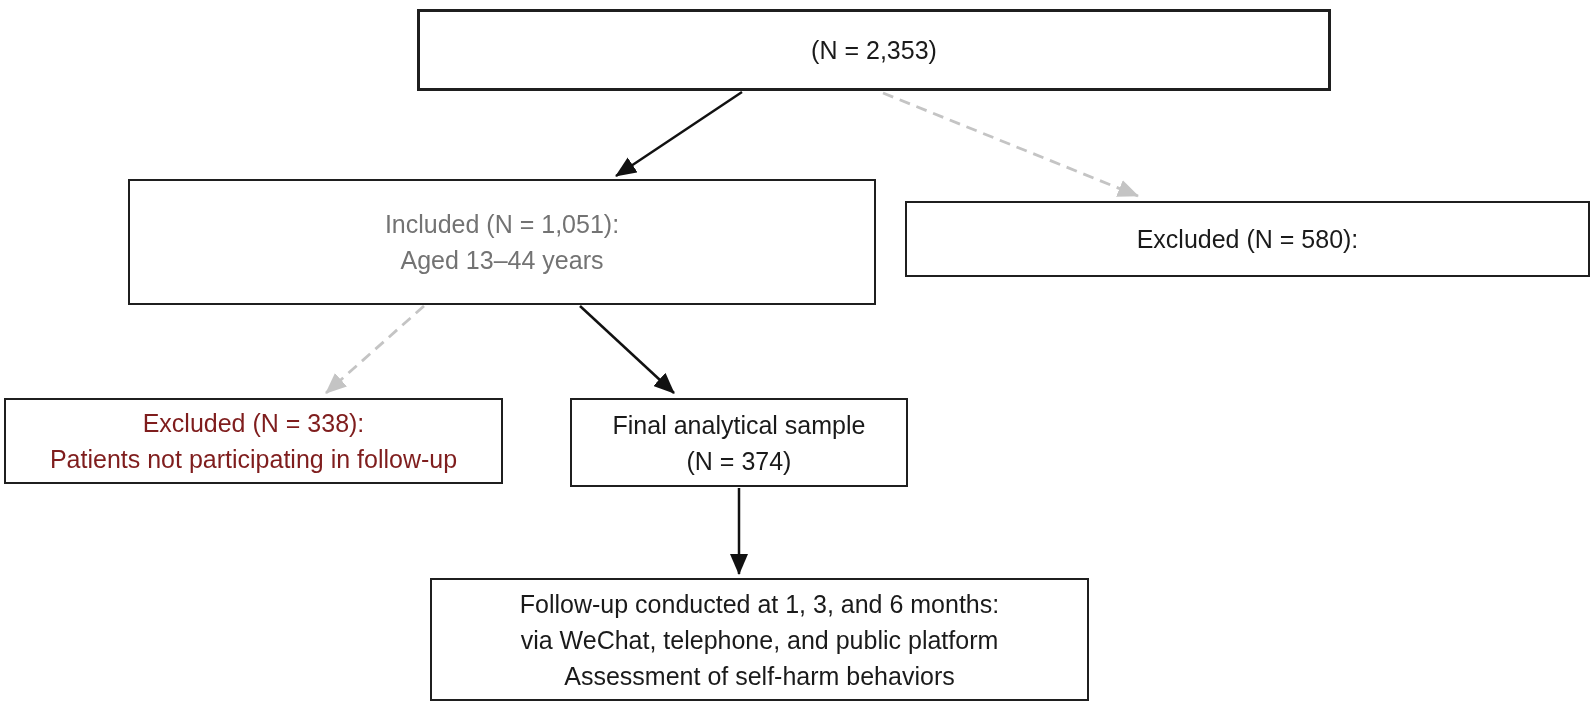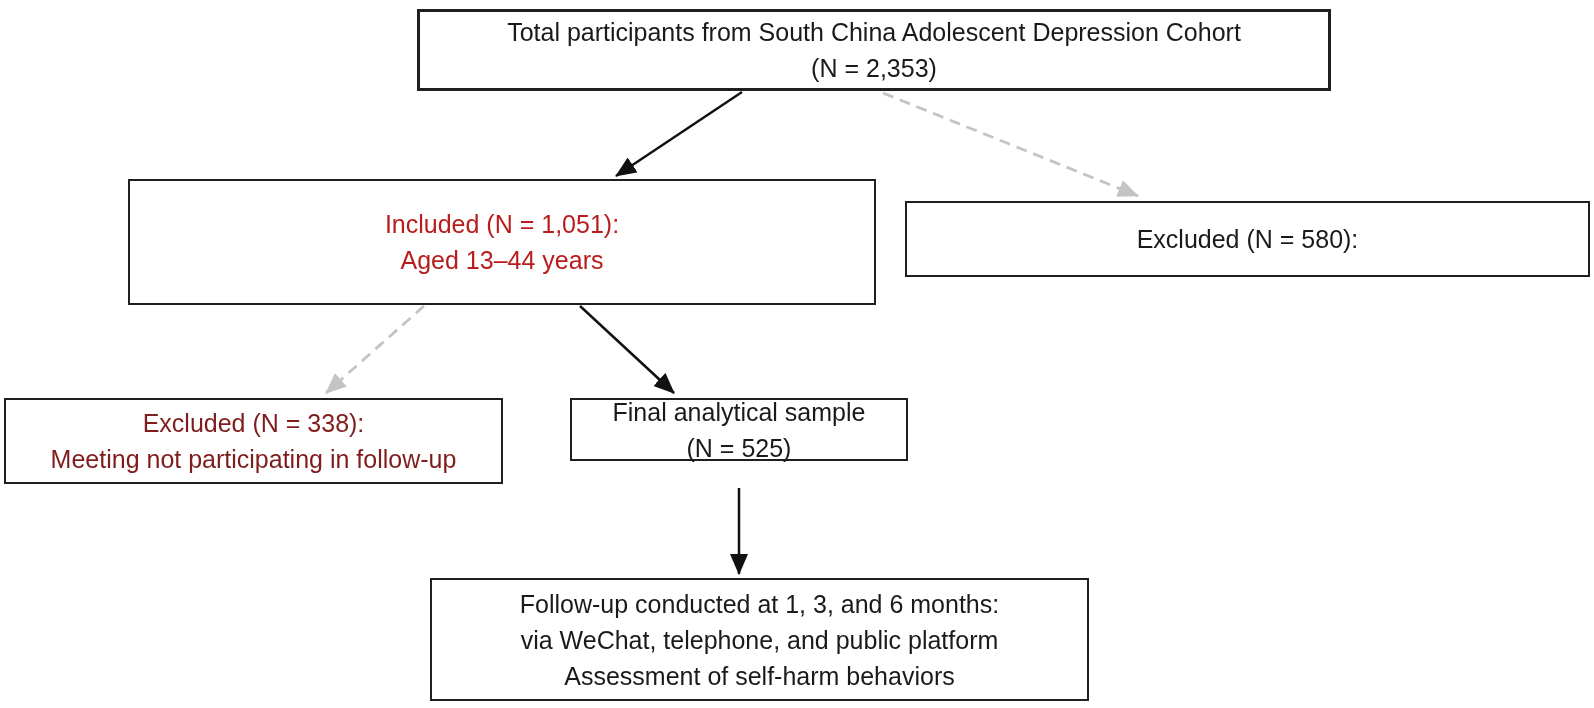--- a/index.html
+++ b/index.html
@@ -31,21 +31,21 @@
     text-align: center;
     font-size: 25px;
     line-height: 36px;
     padding: 2px 8px;
     white-space: nowrap;
   }
   #box-total            { left: 417px; top: 9px;   width: 914px; height: 82px;  border-width: 3px; }
   #box-included         { left: 128px; top: 179px; width: 748px; height: 126px; }
   #box-excluded-initial { left: 905px; top: 201px; width: 685px; height: 76px;  }
   #box-excluded-followup{ left: 4px;   top: 398px; width: 499px; height: 86px;  }
-  #box-final            { left: 570px; top: 398px; width: 338px; height: 63px;  }
+  #box-final            { left: 570px; top: 398px; width: 338px; height: 89px;  }
   #box-followup         { left: 430px; top: 578px; width: 659px; height: 123px; }
   .arrow-solid  { stroke-width: 2.5; fill: none; }
   .arrow-dashed { stroke-width: 2.8; stroke-dasharray: 11 7; fill: none; }
 </style>
 </head>
 <body>
 
 <div class="canvas">
 
   <svg class="arrow-layer" viewBox="0 0 1594 708" xmlns="http://www.w3.org/2000/svg">
@@ -58,41 +58,40 @@
       </marker>
     </defs>
     <line class="arrow-solid" x1="742" y1="92" x2="616" y2="176" marker-end="url(#mk-solid)" stroke="#111111"></line>
     <line class="arrow-dashed" x1="883" y1="93" x2="1138" y2="196" marker-end="url(#mk-dashed)" stroke="#c4c4c4"></line>
     <line class="arrow-dashed" x1="424" y1="306" x2="326" y2="393" marker-end="url(#mk-dashed)" stroke="#c4c4c4"></line>
     <line class="arrow-solid" x1="580" y1="306" x2="674" y2="393" marker-end="url(#mk-solid)" stroke="#111111"></line>
     <line class="arrow-solid" x1="739" y1="488" x2="739" y2="574" marker-end="url(#mk-solid)" stroke="#111111"></line>
   </svg>
 
   <div class="box" id="box-total" style="border-color: rgb(31, 31, 31); color: rgb(26, 26, 26); background: rgb(255, 255, 255);">
-    <div>Total participants from South China Adolescent Depression Cohort</div>
     <div>(N = 2,353)</div>
   </div>
 
-  <div class="box" id="box-included" style="border-color: rgb(31, 31, 31); color: #b91c1c; background: rgb(255, 255, 255);">
+  <div class="box" id="box-included" style="border-color: rgb(31, 31, 31); color: #737373; background: rgb(255, 255, 255);">
     <div>Included (N = 1,051):</div>
     <div>Aged 13–44 years</div>
   </div>
 
   <div class="box" id="box-excluded-initial" style="border-color: rgb(31, 31, 31); color: rgb(26, 26, 26); background: rgb(255, 255, 255);">
     <div>Excluded (N = 580):</div>
   </div>
 
   <div class="box" id="box-excluded-followup" style="border-color: rgb(31, 31, 31); color: #7f1d1d; background: rgb(255, 255, 255);">
     <div>Excluded (N = 338):</div>
-    <div>Meeting not participating in follow-up</div>
+    <div>Patients not participating in follow-up</div>
   </div>
 
   <div class="box" id="box-final" style="border-color: rgb(31, 31, 31); color: rgb(26, 26, 26); background: rgb(255, 255, 255);">
     <div>Final analytical sample</div>
-    <div>(N = 525)</div>
+    <div>(N = 374)</div>
   </div>
 
   <div class="box" id="box-followup" style="border-color: rgb(31, 31, 31); color: rgb(26, 26, 26); background: rgb(255, 255, 255);">
     <div>Follow-up conducted at 1, 3, and 6 months:</div>
     <div>via WeChat, telephone, and public platform</div>
     <div>Assessment of self-harm behaviors</div>
   </div>
 
 </div>
 

